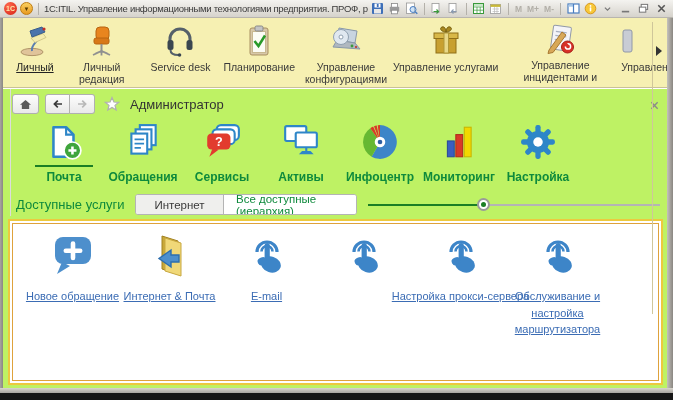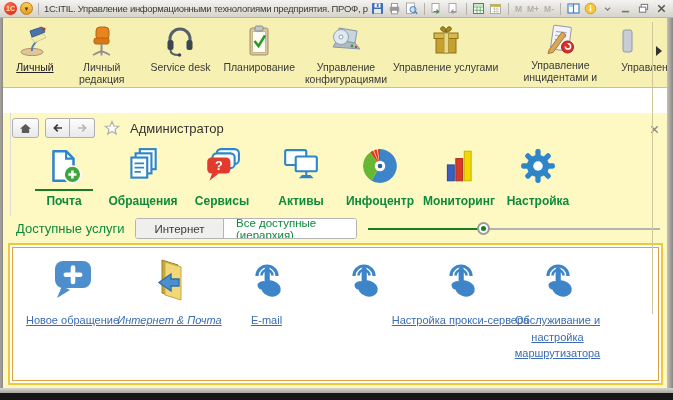--- a/index.html
+++ b/index.html
@@ -35,21 +35,21 @@
   .ritem .ricon { height:36px; display:flex; align-items:center; justify-content:center; }
   .ritem .rlabel { font-size:10.5px; color:#3a3a3a; text-align:center; line-height:1.15; margin-top:2px; }
   .ritem.active .rlabel { text-decoration:underline; color:#222; }
   .r0{width:52px}.r1{width:82px}.r2{width:76px}.r3{width:82px}.r4{width:92px}.r5{width:108px}.r6{width:122px}
   .r7{width:46px; overflow:hidden; align-items:flex-start}
   .r7 .rlabel{white-space:nowrap}
   .ribbon-scroll { position:absolute; right:8px; top:44px; z-index:6; width:10px; height:14px; display:flex; align-items:center; cursor:pointer; }
   .ribbon-scroll-line { position:absolute; right:20px; top:22px; bottom:86px; width:1px; background:#cfc69a; z-index:6; }
 
   
-  .main { position:absolute; left:3px; right:6px; top:89px; bottom:12px; background:#fef9c3; z-index:4;margin-top:24px; }
+  .main { position:absolute; left:3px; right:6px; top:89px; bottom:12px; background:#bef264; z-index:4; }
   .gutter-line { position:absolute; left:7px; top:0; bottom:172px; width:1px; background:#dcdcdc; }
 
   
   .navrow { position:absolute; left:0; top:2px; right:0; height:26px; }
   .nav-btn { position:absolute; height:20px; top:3px; border:1px solid #b0b0b0; border-radius:3px;
              background:linear-gradient(#fdfdfd,#e9e9e9); display:flex; align-items:center; justify-content:center; cursor:pointer; }
   .btn-home { left:9px; width:27px; }
   .nav-group { position:absolute; left:42px; top:3px; display:flex; }
   .nav-group .nb { width:25px; height:20px; border:1px solid #b0b0b0; background:linear-gradient(#fdfdfd,#e9e9e9);
                    display:flex; align-items:center; justify-content:center; cursor:pointer; }
@@ -82,21 +82,21 @@
   .slider .thumb::after { content:""; position:absolute; left:2px; top:2px; width:5px; height:5px; border-radius:50%; background:#1b7e25; }
 
   
   .panel { position:absolute; left:5px; right:4px; top:130px; bottom:3px; background:#fff;
            border:2px solid #edc93f; box-shadow: inset 0 0 0 2px #fff, inset 0 0 0 3px #dfa23c; }
   .services { display:flex; padding:10px 16px 0 14px; }
   .service { display:flex; flex-direction:column; align-items:center; width:97px; cursor:pointer; }
   .service .sicon { height:50px; display:flex; align-items:center; justify-content:center; }
   .service .slabel { margin-top:7px; font-size:11px; color:#3b6cb4; text-decoration:underline; text-align:center; line-height:1.5; }
   .s1 .slabel{width:102px; margin-left:-3px; margin-right:-3px;}
-  .s2 .slabel{width:106px; margin-left:-5px; margin-right:-5px;font-style:italic;}
+  .s2 .slabel{width:106px; margin-left:-5px; margin-right:-5px;}
   .s3 .slabel{width:60px;}
   .s4 .slabel{width:122px; margin-left:-13px; margin-right:-13px;}
   .s5 .slabel{width:152px; margin-left:-28px; margin-right:-28px;}
   .s6 .slabel{width:114px; margin-left:-9px; margin-right:-9px;}
 </style>
 </head>
 <body>
 
 <div class="window">
 

